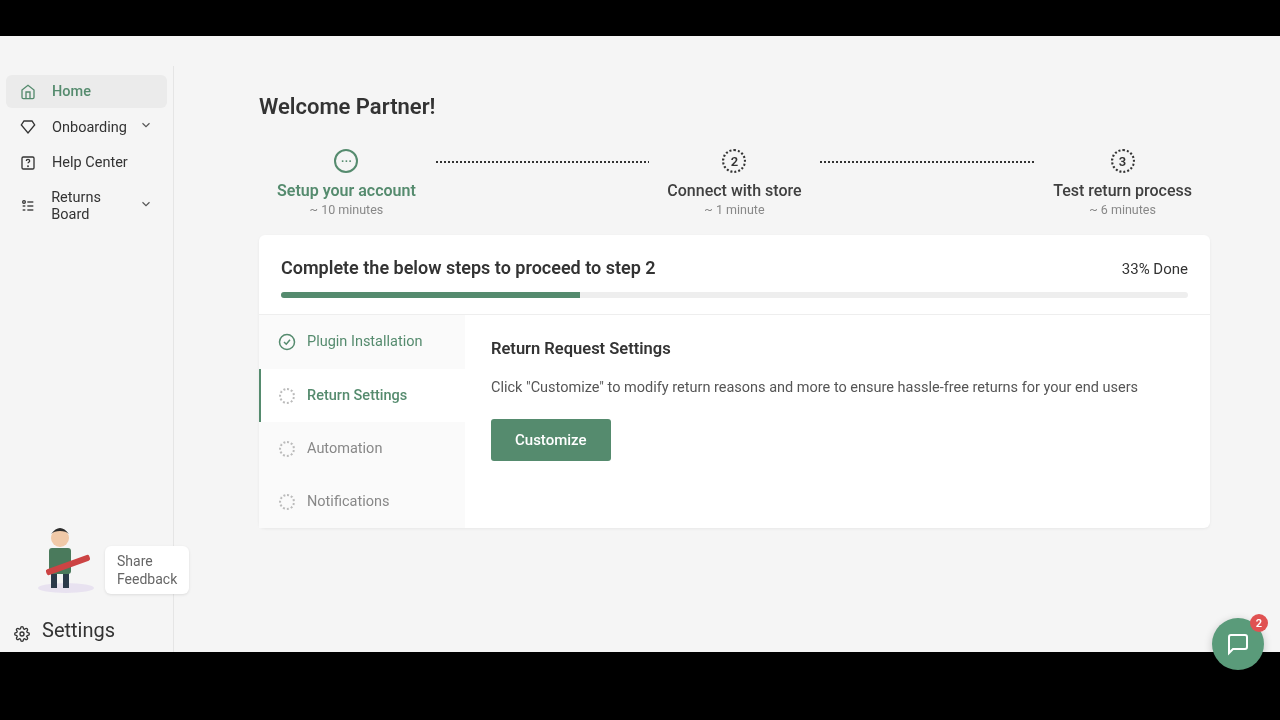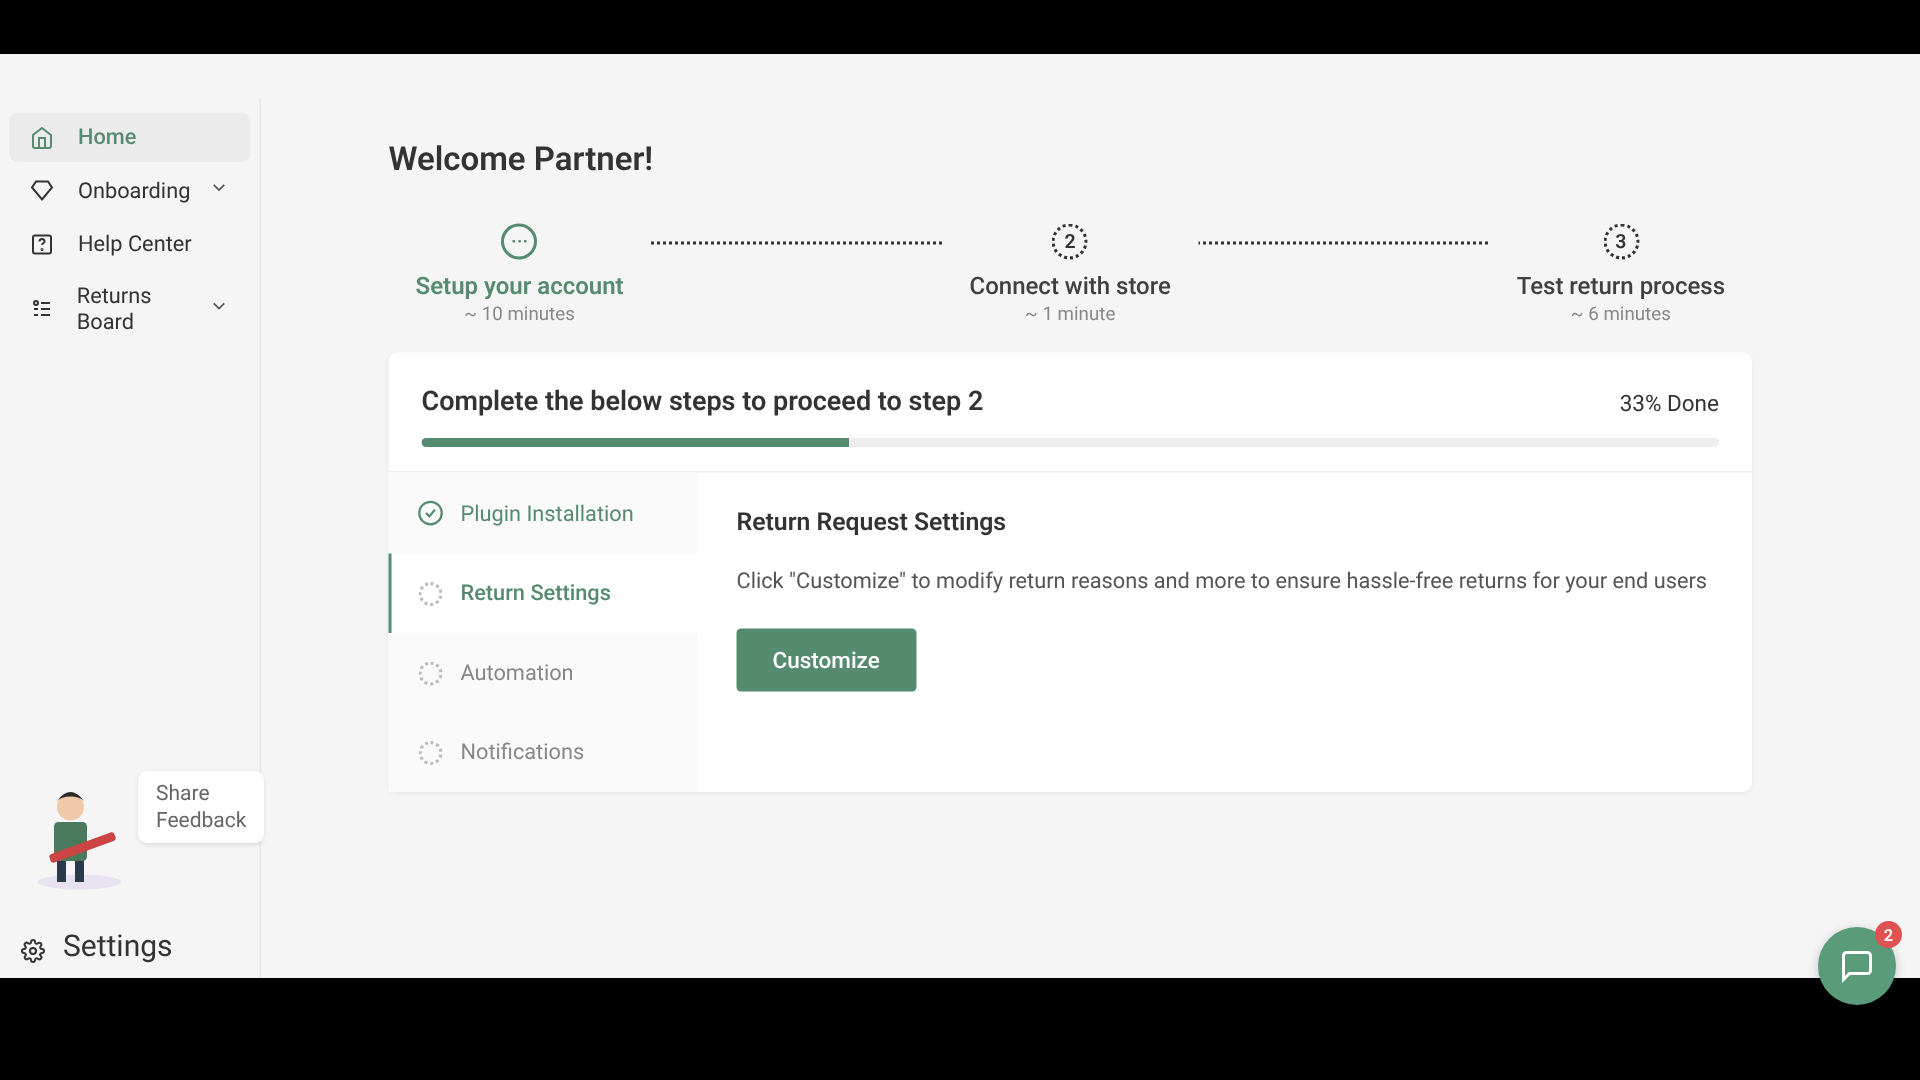--- a/index.html
+++ b/index.html
@@ -6,44 +6,44 @@
 body{background:#000;width:1280px;height:720px;overflow:hidden}
 .letterbox{height:36px;background:#000}
 .app{background:#f5f5f5;height:30px}
 .app2{background:#f5f5f5;height:586px;display:flex}
 .sidebar{width:174px;background:#f5f5f5;border-right:1px solid #e5e5e5;display:flex;flex-direction:column;padding-top:8px;position:relative}
 .side-item{display:flex;align-items:center;padding:8px 14px;margin:1px 6px;border-radius:6px;cursor:pointer;color:#333;font-size:14.5px}
 .side-item.active{background:#ebebeb;color:#558b6e;font-weight:500}
 .side-item .icon{width:20px;margin-right:12px;color:#333;display:flex;align-items:center}
 .side-item.active .icon{color:#558b6e}
 .side-item .chev{margin-left:auto;color:#555}
-.feedback{position:absolute;bottom:58px;left:18px;display:flex;align-items:flex-start}
+.feedback{position:absolute;bottom:58px;left:31px;display:flex;align-items:flex-end}
 .feedback .bubble{background:#fff;border-radius:6px;padding:6px 12px;font-size:14px;color:#666;box-shadow:0 1px 3px rgba(0,0,0,.1);margin-left:4px;line-height:1.3}
 .settings-row{position:absolute;bottom:0;left:0;right:0;display:flex;align-items:flex-end;padding:10px 14px;color:#333;font-size:20px;cursor:pointer}
 .settings-row .icon{width:20px;margin-right:8px;display:flex}
-.main{flex:1;padding:28px 112px 0 85px;overflow:auto}
+.main{flex:1;padding:28px 70px 0 85px;overflow:auto}
 .welcome{font-size:22px;font-weight:600;color:#333;margin-bottom:30px}
 .stepper{display:flex;justify-content:space-between;align-items:flex-start;position:relative;margin-bottom:18px}
 .stepper::before{content:"";position:absolute;top:12px;left:100px;right:100px;border-top:2px dotted #333;z-index:0}
 .step{display:flex;flex-direction:column;align-items:center;z-index:1;background:#f5f5f5;padding:0 18px}
 .step-circle{width:24px;height:24px;border-radius:50%;border:2px dotted #333;display:flex;align-items:center;justify-content:center;font-size:13px;font-weight:600;color:#333;background:#f5f5f5;margin-bottom:8px}
 .step.active .step-circle{border:2px solid #558b6e;color:#558b6e}
 .step-title{font-size:16px;font-weight:500;color:#404040;margin-bottom:2px}
 .step.active .step-title{color:#558b6e;font-weight:600}
 .step-time{font-size:12.5px;color:#888}
 .card{background:#fff;border-radius:6px;box-shadow:0 1px 3px rgba(0,0,0,.06)}
 .card-head{padding:22px 22px 16px}
 .card-head-row{display:flex;justify-content:space-between;align-items:flex-end;margin-bottom:14px}
 .card-title{font-size:18px;font-weight:600;color:#333}
 .done{font-size:15px;color:#333}
 .progress{height:6px;background:#eee;border-radius:3px;overflow:hidden}
 .progress-fill{height:100%;background:#558b6e;width:33%}
 .card-body{display:flex;border-top:1px solid #eee}
 .steps-col{width:206px;background:#fafafa}
-.srow{display:flex;align-items:center;padding:18px 14px;font-size:14.5px;color:#888;cursor:pointer;border-left:2px solid transparent}
+.srow{display:flex;padding:18px 14px;font-size:14.5px;color:#888;cursor:pointer;border-left:2px solid transparent}
 .srow.done{color:#558b6e}
 .srow.current{color:#558b6e;background:#fff;border-left:2px solid #558b6e;font-weight:500}
 .srow .sicon{width:24px;display:flex;align-items:center;justify-content:center;margin-right:8px}
 .dotted-circle{width:16px;height:16px;border-radius:50%;border:2px dotted #bbb}
 .detail{flex:1;padding:24px 26px}
 .detail-title{font-size:16.5px;font-weight:600;color:#333;margin-bottom:19px}
 .detail-text{font-size:14.5px;color:#555;line-height:1.5;margin-bottom:20px}
 .btn{background:#558b6e;color:#fff;border:none;padding:12px 24px;font-size:15px;font-weight:500;border-radius:3px;cursor:pointer}
 .chat-fab{position:absolute;bottom:50px;right:16px;width:52px;height:52px;border-radius:50%;background:#5a9b7a;display:flex;align-items:center;justify-content:center;color:#fff;cursor:pointer;box-shadow:0 2px 8px rgba(0,0,0,.2)}
 .chat-badge{position:absolute;top:-4px;right:-4px;width:18px;height:18px;border-radius:50%;background:#e05252;color:#fff;font-size:11px;display:flex;align-items:center;justify-content:center;font-weight:600}

